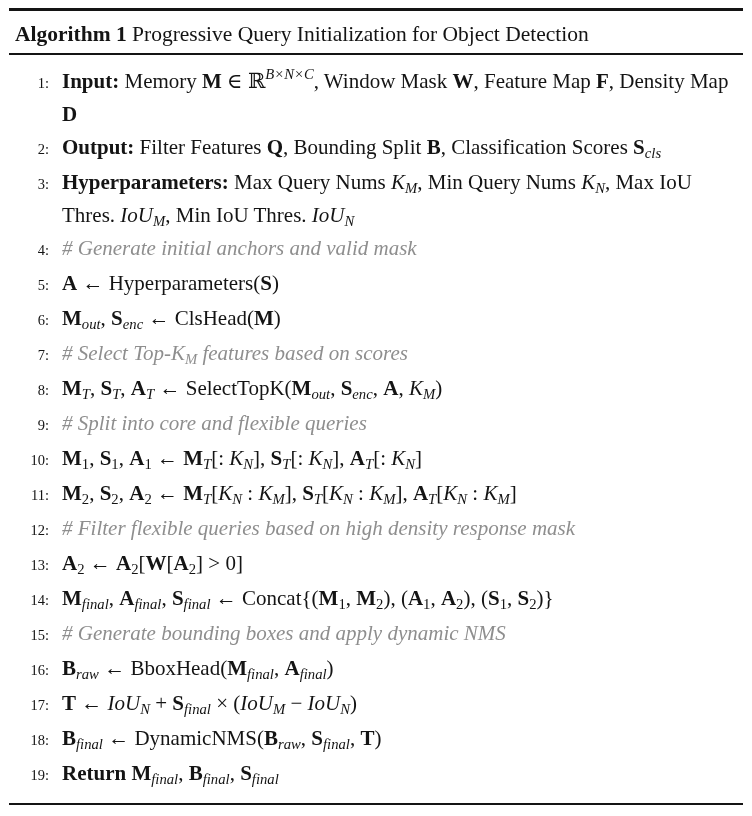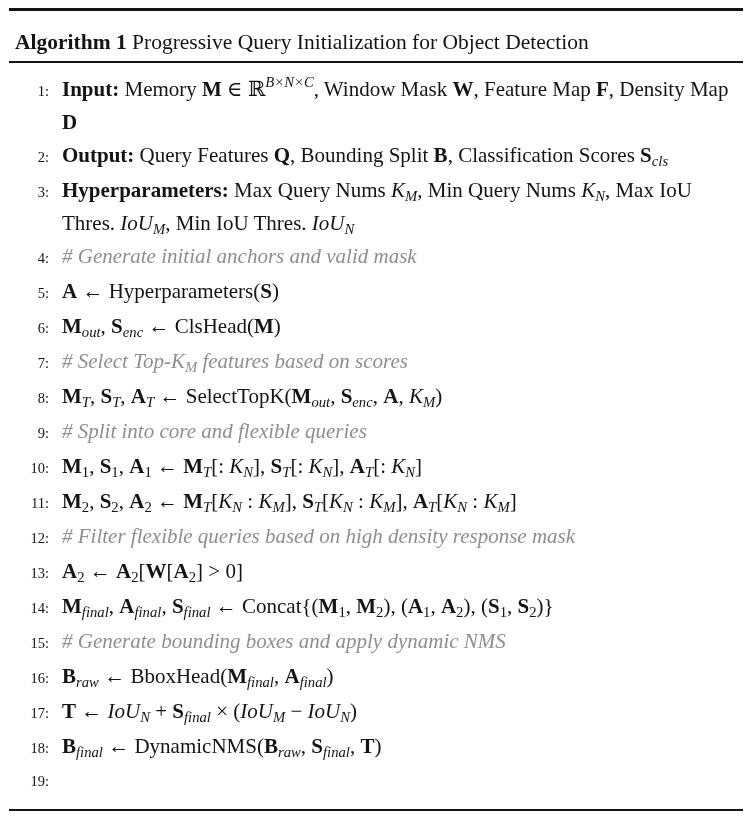--- a/index.html
+++ b/index.html
@@ -23,21 +23,21 @@
     padding: 8px 9px 0 9px;
     overflow: hidden;
   }
   .rule { background: var(--rule-color); width: 100%; }
   .rule-thick { height: 3px; }
   .rule-mid { height: 2px; }
   .rule-bottom { height: 2px; }
   .algo-header {
     font-size: 21.5px;
     line-height: 36px;
-    padding: 13px 0 1px 6px;
+    padding: 5px 0 1px 6px;
     white-space: nowrap;
   }
   .algo-label { font-weight: 700; }
   .algo-body {
     padding: 10px 0 11px 0;
     font-size: 21px;
   }
   .algo-line {
     display: flex;
     align-items: baseline;
@@ -69,21 +69,21 @@
     <span class="algo-label">Algorithm 1</span><span class="algo-title"> Progressive Query Initialization for Object Detection</span>
   </div>
   <div class="rule rule-mid"></div>
   <div class="algo-body" id="algo-body">
       <div class="algo-line">
         <span class="num">1:</span>
         <span class="content"><span class="seg-b">Input:</span><span class="seg-r"> Memory </span><span class="seg-b">M</span><span class="seg-r"> ∈ ℝ</span><span class="seg-i sup">B×N×C</span><span class="seg-r">, Window Mask </span><span class="seg-b">W</span><span class="seg-r">, Feature Map </span><span class="seg-b">F</span><span class="seg-r">, Density Map </span><span class="seg-b">D</span></span>
       </div>
       <div class="algo-line">
         <span class="num">2:</span>
-        <span class="content"><span class="seg-b">Output:</span><span class="seg-r"> Query Features </span><span class="seg-b">Q</span><span class="seg-r">, Bounding Split </span><span class="seg-b">B</span><span class="seg-r">, Classification Scores </span><span class="seg-b">S</span><span class="seg-i sub">cls</span></span>
+        <span class="content"><span class="seg-b">Output:</span><span class="seg-r"> Filter Features </span><span class="seg-b">Q</span><span class="seg-r">, Bounding Split </span><span class="seg-b">B</span><span class="seg-r">, Classification Scores </span><span class="seg-b">S</span><span class="seg-i sub">cls</span></span>
       </div>
       <div class="algo-line">
         <span class="num">3:</span>
         <span class="content"><span class="seg-b">Hyperparameters:</span><span class="seg-r"> Max Query Nums </span><span class="seg-i">K</span><span class="seg-i sub">M</span><span class="seg-r">, Min Query Nums </span><span class="seg-i">K</span><span class="seg-i sub">N</span><span class="seg-r">, Max IoU Thres. </span><span class="seg-i">IoU</span><span class="seg-i sub">M</span><span class="seg-r">, Min IoU Thres. </span><span class="seg-i">IoU</span><span class="seg-i sub">N</span></span>
       </div>
       <div class="algo-line comment">
         <span class="num">4:</span>
         <span class="content"><span class="seg-c"># Generate initial anchors and valid mask</span></span>
       </div>
       <div class="algo-line">
@@ -137,16 +137,17 @@
       <div class="algo-line">
         <span class="num">17:</span>
         <span class="content"><span class="seg-b">T</span><span class="seg-r"> ← </span><span class="seg-i">IoU</span><span class="seg-i sub">N</span><span class="seg-r"> + </span><span class="seg-b">S</span><span class="seg-i sub">final</span><span class="seg-r"> × (</span><span class="seg-i">IoU</span><span class="seg-i sub">M</span><span class="seg-r"> − </span><span class="seg-i">IoU</span><span class="seg-i sub">N</span><span class="seg-r">)</span></span>
       </div>
       <div class="algo-line">
         <span class="num">18:</span>
         <span class="content"><span class="seg-b">B</span><span class="seg-i sub">final</span><span class="seg-r"> ← DynamicNMS(</span><span class="seg-b">B</span><span class="seg-i sub">raw</span><span class="seg-r">, </span><span class="seg-b">S</span><span class="seg-i sub">final</span><span class="seg-r">, </span><span class="seg-b">T</span><span class="seg-r">)</span></span>
       </div>
       <div class="algo-line">
         <span class="num">19:</span>
+        <span class="content"><span class="seg-b">Return </span><span class="seg-b">M</span><span class="seg-i sub">final</span><span class="seg-r">, </span><span class="seg-b">B</span><span class="seg-i sub">final</span><span class="seg-r">, </span><span class="seg-b">S</span><span class="seg-i sub">final</span></span>
       </div>
     </div>
   <div class="rule rule-bottom"></div>
 </div>
 
 </body></html>

